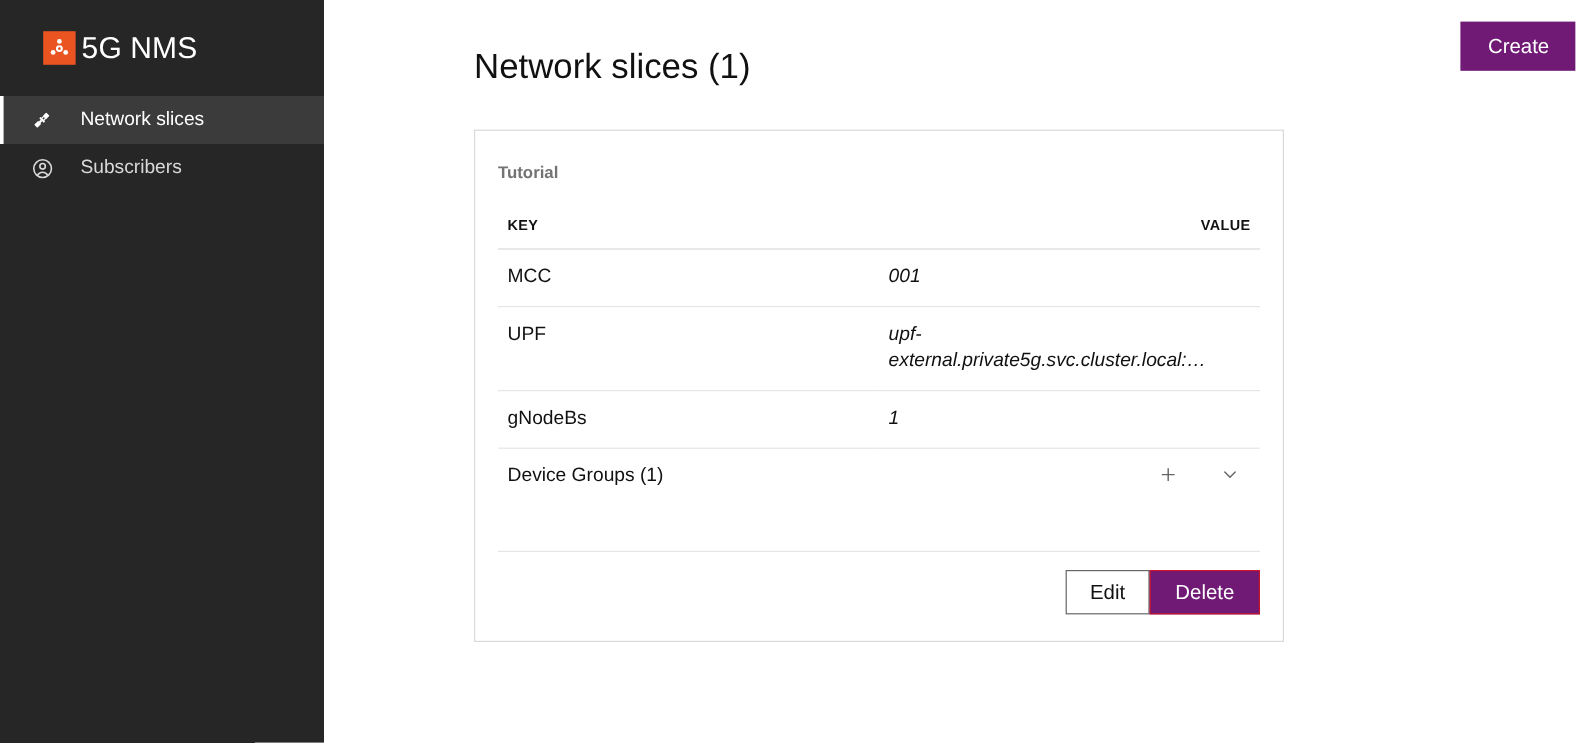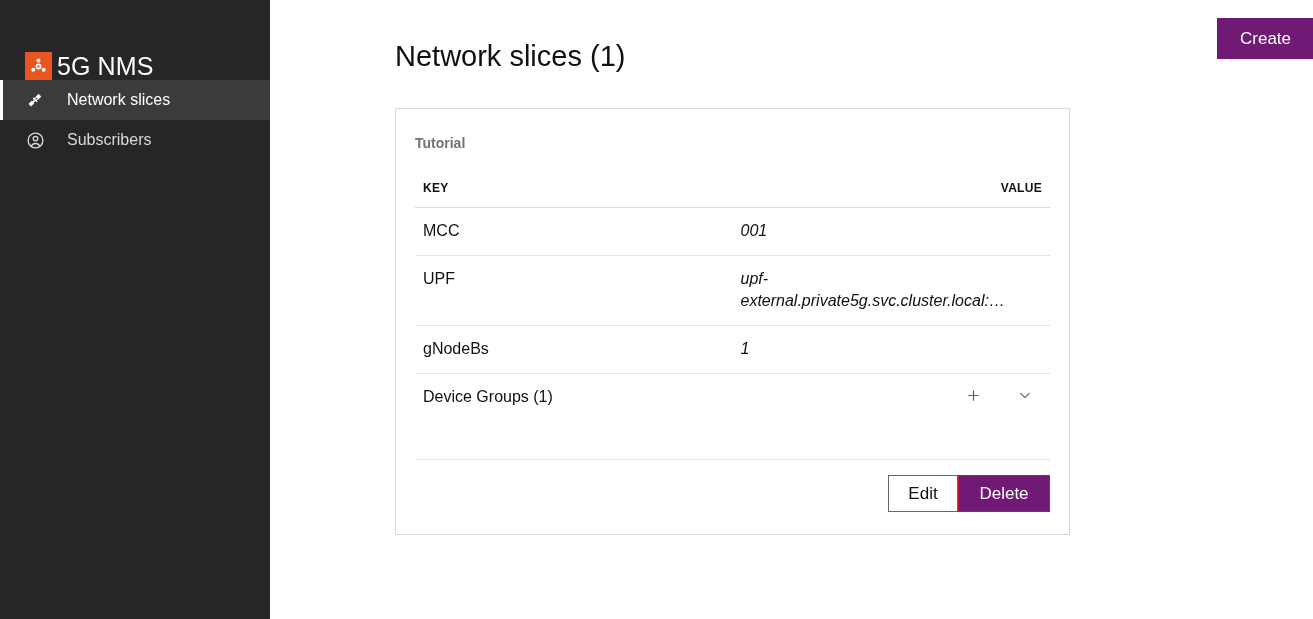--- a/index.html
+++ b/index.html
@@ -30,23 +30,24 @@
     background: #262626;
     color: #ffffff;
     display: flex;
     flex-direction: column;
     position: relative;
   }
 
   .brand {
     height: 80px;
     display: flex;
-    align-items: flex-end;
+    align-items: center;
     padding-left: 25px;
     gap: 0px;
+    margin-left: 11px;
   }
   .brand-logo {
     width: 27px;
     height: 28px;
     background: #E95420;
     display: inline-flex;
     align-items: center;
     justify-content: center;
     flex: 0 0 auto;
   }

